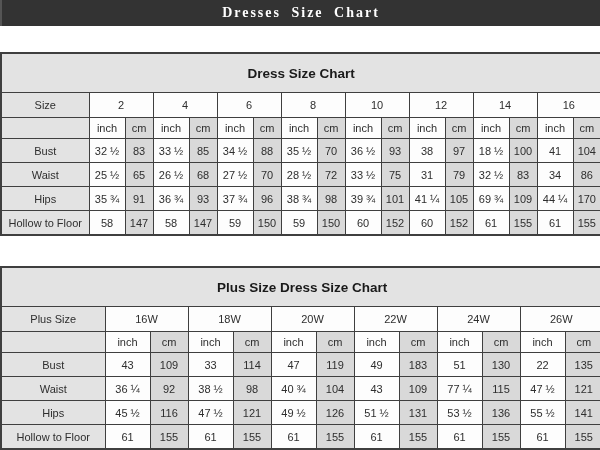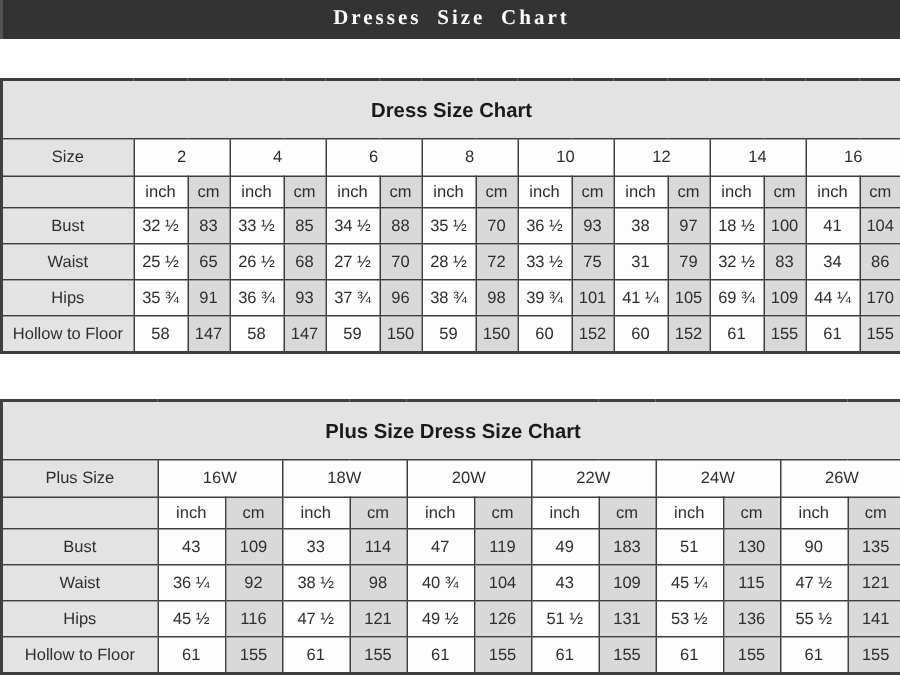--- a/index.html
+++ b/index.html
@@ -254,34 +254,34 @@
         <td class="inch-cell">43</td>
         <td class="cm-cell">109</td>
         <td class="inch-cell">33</td>
         <td class="cm-cell">114</td>
         <td class="inch-cell">47</td>
         <td class="cm-cell">119</td>
         <td class="inch-cell">49</td>
         <td class="cm-cell">183</td>
         <td class="inch-cell">51</td>
         <td class="cm-cell">130</td>
-        <td class="inch-cell">90</td>
+        <td class="inch-cell">22</td>
         <td class="cm-cell">135</td>
       </tr>
       <tr class="data-row">
         <td class="label-cell">Waist</td>
         <td class="inch-cell">36 ¼</td>
         <td class="cm-cell">92</td>
         <td class="inch-cell">38 ½</td>
         <td class="cm-cell">98</td>
         <td class="inch-cell">40 ¾</td>
         <td class="cm-cell">104</td>
         <td class="inch-cell">43</td>
         <td class="cm-cell">109</td>
-        <td class="inch-cell">45 ¼</td>
+        <td class="inch-cell">77 ¼</td>
         <td class="cm-cell">115</td>
         <td class="inch-cell">47 ½</td>
         <td class="cm-cell">121</td>
       </tr>
       <tr class="data-row">
         <td class="label-cell">Hips</td>
         <td class="inch-cell">45 ½</td>
         <td class="cm-cell">116</td>
         <td class="inch-cell">47 ½</td>
         <td class="cm-cell">121</td>

